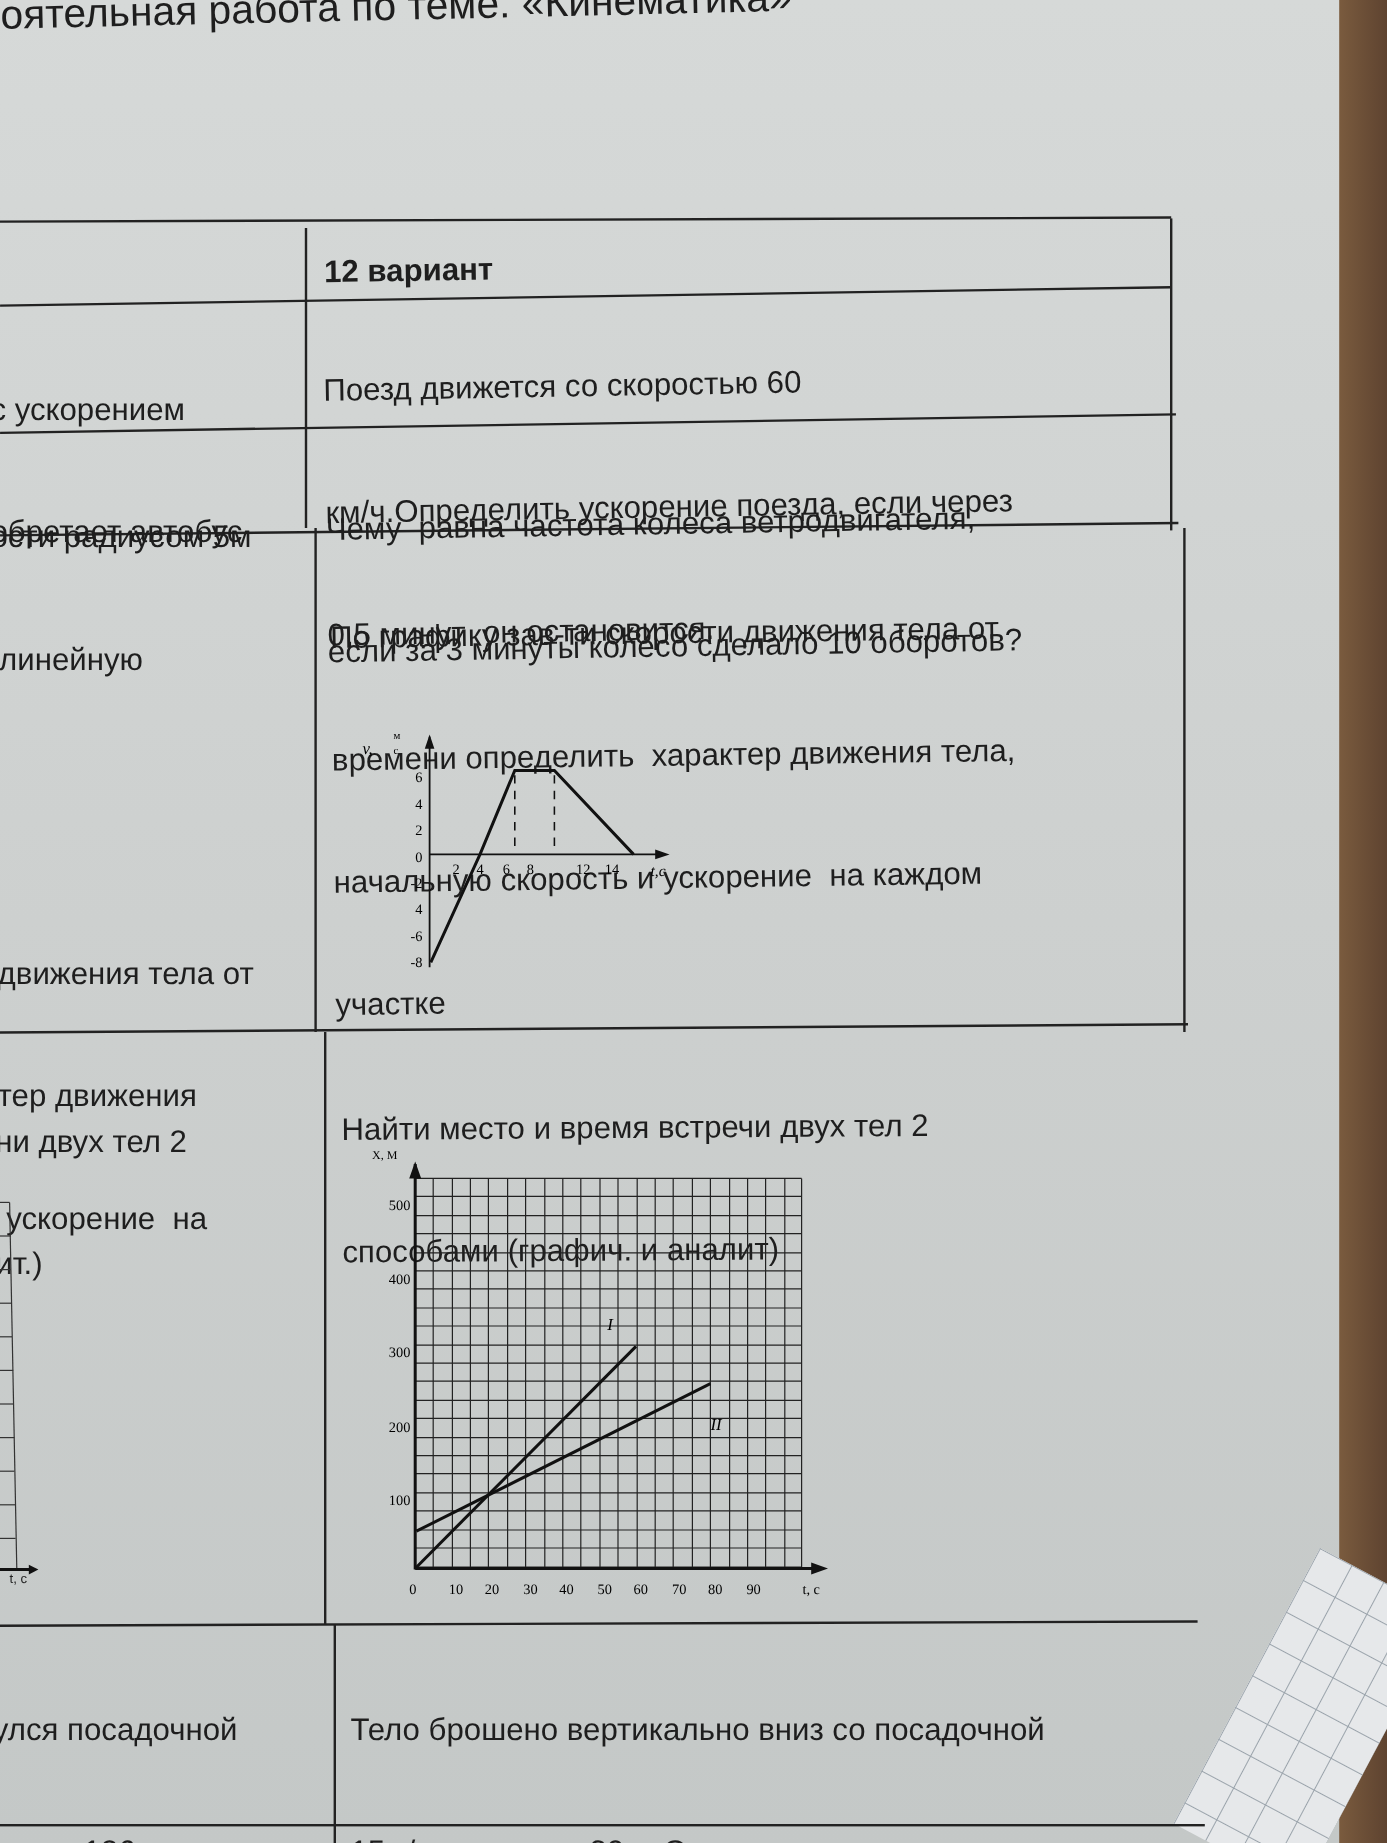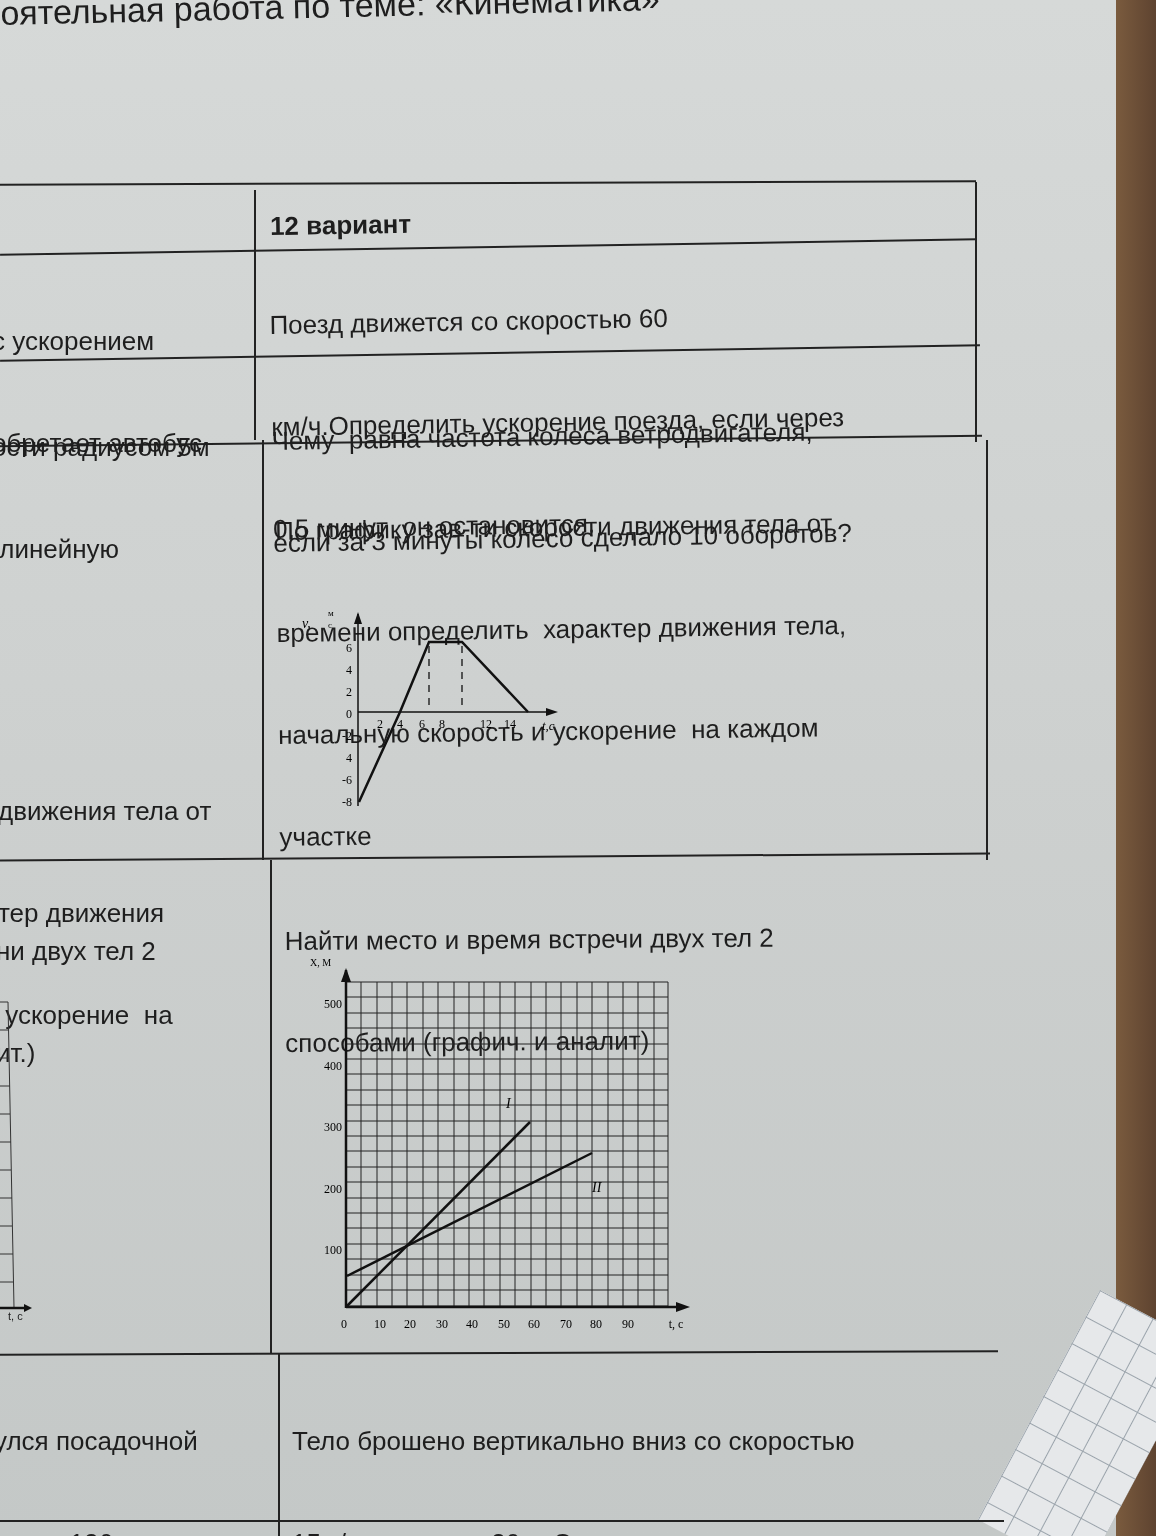--- a/index.html
+++ b/index.html
@@ -231,20 +231,20 @@
     <text x="328" y="382">90</text>
       <text x="376" y="382">t, c</text>
   </g>
   <line x1="47" y1="360" x2="230" y2="176" stroke="#111" stroke-width="2.5"></line>
   <line x1="47" y1="330" x2="292" y2="207" stroke="#111" stroke-width="2.5"></line>
   <text x="206" y="162" font-size="14" font-style="italic">I</text>
   <text x="292" y="246" font-size="14" font-style="italic">II</text>
 </svg>
 
 <div class="cell-text" style="left:292px;top:1356px;">
-  <div>Тело брошено вертикально вниз со скоростью</div>
+  <div>Тело брошено вертикально вниз со посадочной</div>
   <div>15м/с  с высоты 30м. Определить время</div>
   
   
 </div>
 <div class="cell-text" style="left:296px;top:1522px;">
   
 </div>
 
 </body></html>

